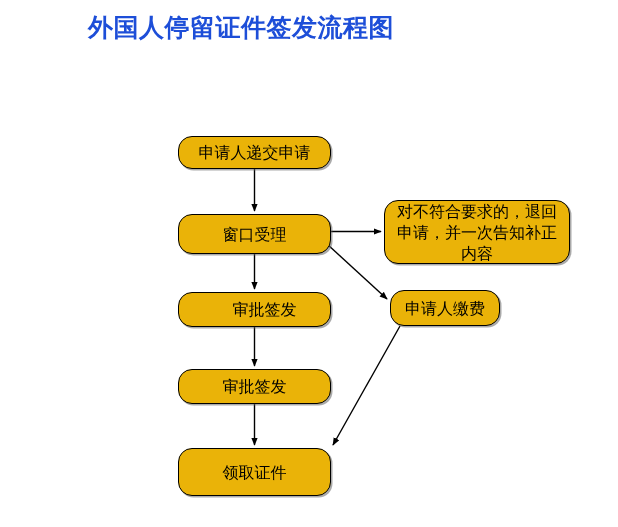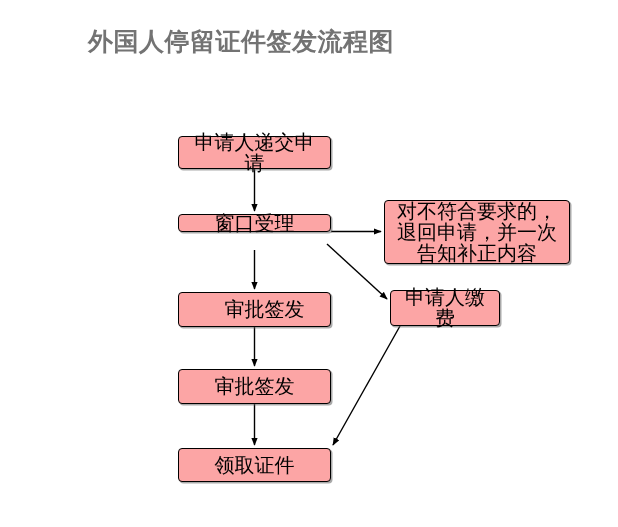--- a/index.html
+++ b/index.html
@@ -17,40 +17,40 @@
   #flow-root {
     position: absolute;
     left: 0;
     top: 0;
     width: 618px;
     height: 527px;
   }
   #diagram-title {
     position: absolute;
     left: 88px;
-    top: 24px;
+    top: 10px;
     font-size: 25px;
     font-weight: bold;
-    color: #737373;
+    color: #1d4ed8;
     letter-spacing: 0.5px;
     white-space: nowrap;
     line-height: 34px;
   }
   .node {
     position: absolute;
     box-sizing: border-box;
     border: 1.4px solid #000000;
-    border-radius: 4px;
-    background: #fca5a5;
+    border-radius: 14px;
+    background: #eab308;
     display: flex;
     align-items: center;
     justify-content: center;
     text-align: center;
     color: #000000;
-    font-size: 20px;
+    font-size: 16px;
     line-height: 21px;
     box-shadow: 1.5px 1.5px 0 rgba(100,100,100,0.55);
   }
   .node-label {
     display: block;
     padding: 0 6px;
   }
   .node.multiline {
     text-align: left;
     justify-content: flex-start;
@@ -94,37 +94,37 @@
 
     <line x1="254.5" y1="404" x2="254.5" y2="445" stroke="#000000" stroke-width="1.4" marker-end="url(#arrowhead)"></line>
 
     <line x1="400" y1="326" x2="333" y2="445" stroke="#000000" stroke-width="1.4" marker-end="url(#arrowhead)"></line>
   </svg>
 
   <div class="node" style="left:178px; top:136px; width:153px; height:33px;">
     <span class="node-label">申请人递交申请</span>
   </div>
 
-  <div class="node" style="left:178px; top:214px; width:153px; height:18px;">
+  <div class="node" style="left:178px; top:214px; width:153px; height:40px;">
     <span class="node-label">窗口受理</span>
   </div>
 
   <div class="node multiline" style="left:384px; top:200px; width:186px; height:64px;">
     <span class="node-label">对不符合要求的，退回申请，并一次告知补正内容</span>
   </div>
 
   <div class="node" style="left:178px; top:292px; width:153px; height:35px;padding-left:20px;">
     <span class="node-label">审批签发</span>
   </div>
 
   <div class="node" style="left:390px; top:290px; width:110px; height:36px;align-items:center;">
     <span class="node-label">申请人缴费</span>
   </div>
 
   <div class="node" style="left:178px; top:369px; width:153px; height:35px;">
     <span class="node-label">审批签发</span>
   </div>
 
-  <div class="node" style="left:178px; top:448px; width:153px; height:34px;">
+  <div class="node" style="left:178px; top:448px; width:153px; height:48px;">
     <span class="node-label">领取证件</span>
   </div>
 
 </div>
 
 </body></html>

